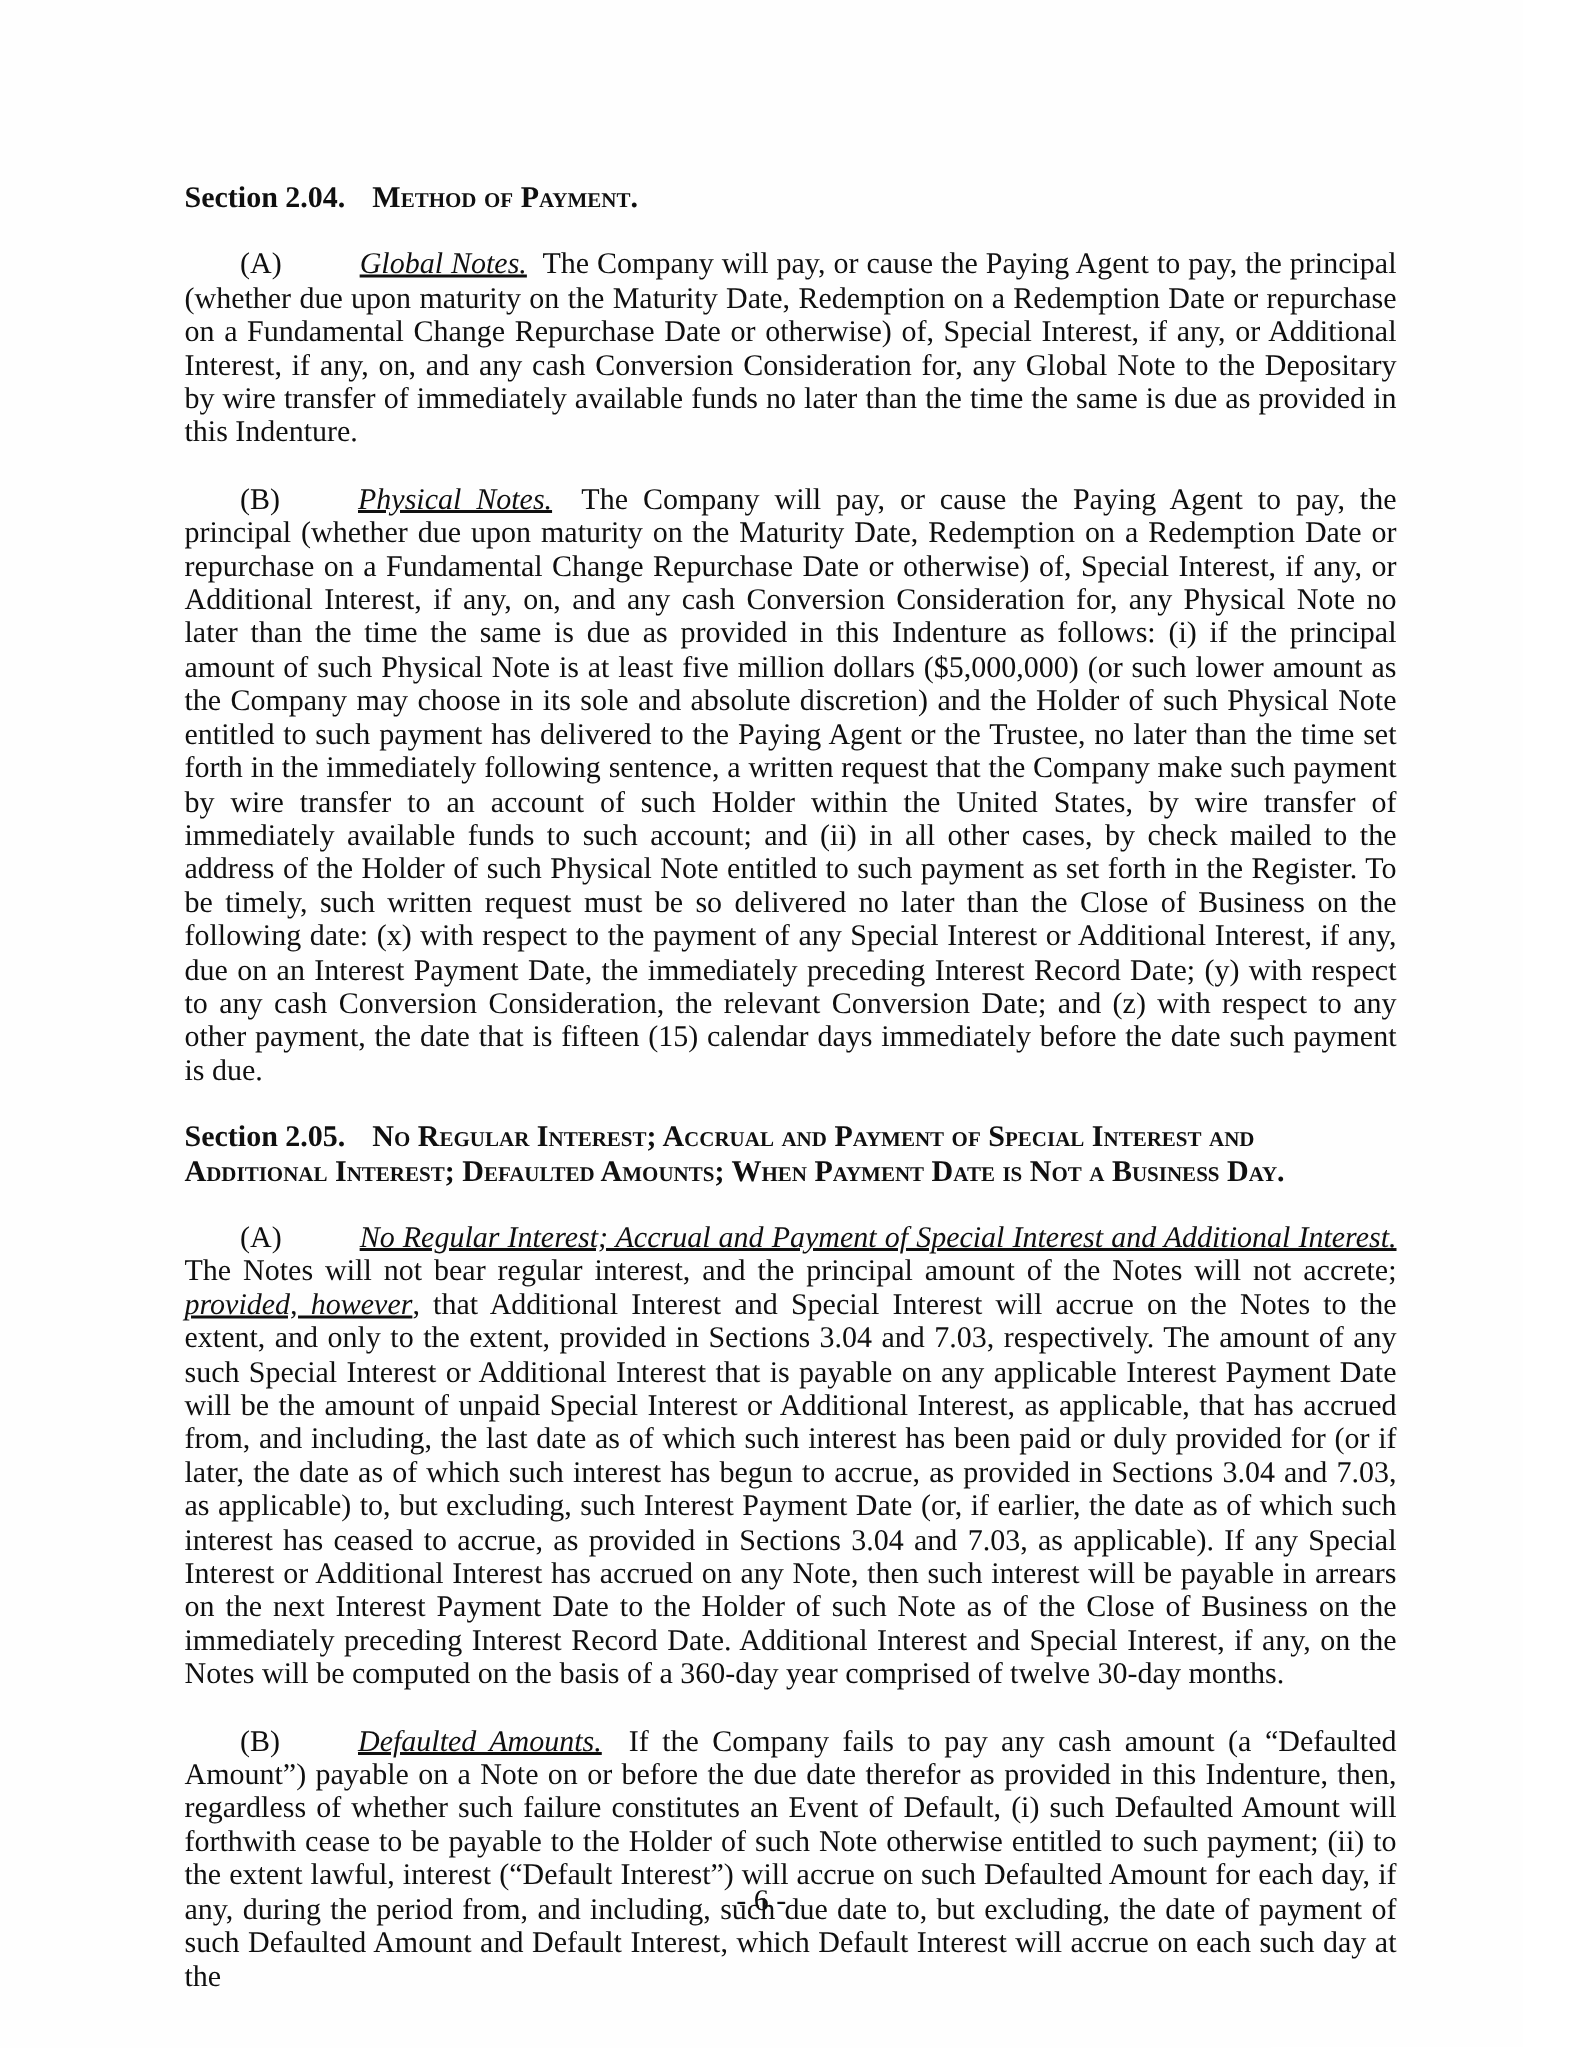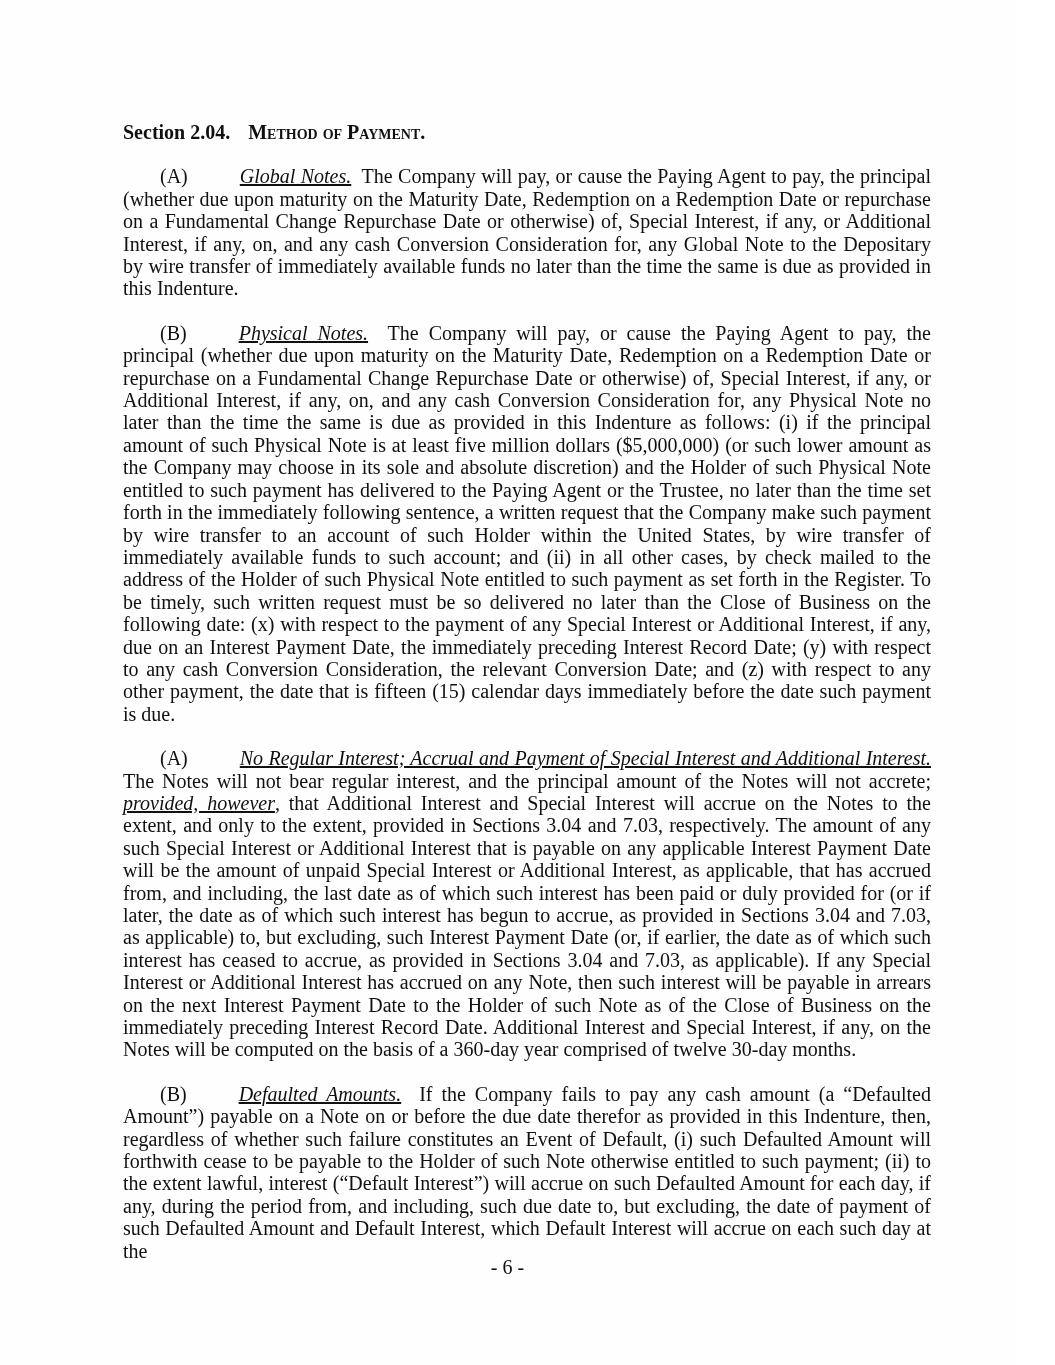--- a/index.html
+++ b/index.html
@@ -49,20 +49,21 @@
 
 <div class="page">
   <div class="content">
 
     <h2 class="sec-heading"><span>Section 2.04.</span><span class="tab-h"></span><span class="smallcaps">Method of Payment.</span></h2>
 
     <p class="para"><span>(A)</span><span class="tab-p"></span><span class="it">Global Notes.</span><span>&nbsp; The Company will pay, or cause the Paying Agent to pay, the principal (whether due upon maturity on the Maturity Date, Redemption on a Redemption Date or repurchase on a Fundamental Change Repurchase Date or otherwise) of, Special Interest, if any, or Additional Interest, if any, on, and any cash Conversion Consideration for, any Global Note to the Depositary by wire transfer of immediately available funds no later than the time the same is due as provided in this Indenture.</span></p>
 
     <p class="para"><span>(B)</span><span class="tab-p"></span><span class="it">Physical Notes.</span><span>&nbsp; The Company will pay, or cause the Paying Agent to pay, the principal (whether due upon maturity on the Maturity Date, Redemption on a Redemption Date or repurchase on a Fundamental Change Repurchase Date or otherwise) of, Special Interest, if any, or Additional Interest, if any, on, and any cash Conversion Consideration for, any Physical Note no later than the time the same is due as provided in this Indenture as follows: (i) if the principal amount of such Physical Note is at least five million dollars ($5,000,000) (or such lower amount as the Company may choose in its sole and absolute discretion) and the Holder of such Physical Note entitled to such payment has delivered to the Paying Agent or the Trustee, no later than the time set forth in the immediately following sentence, a written request that the Company make such payment by wire transfer to an account of such Holder within the United States, by wire transfer of immediately available funds to such account; and (ii) in all other cases, by check mailed to the address of the Holder of such Physical Note entitled to such payment as set forth in the Register. To be timely, such written request must be so delivered no later than the Close of Business on the following date: (x) with respect to the payment of any Special Interest or Additional Interest, if any, due on an Interest Payment Date, the immediately preceding Interest Record Date; (y) with respect to any cash Conversion Consideration, the relevant Conversion Date; and (z) with respect to any other payment, the date that is fifteen (15) calendar days immediately before the date such payment is due.</span></p>
 
+    <h2 class="sec-heading"><span>Section 2.05.</span><span class="tab-h"></span><span class="smallcaps">No Regular Interest; Accrual and Payment of Special Interest and Additional Interest; Defaulted Amounts; When Payment Date is Not a Business Day.</span></h2>
 
     <p class="para"><span>(A)</span><span class="tab-p"></span><span class="it">No Regular Interest; Accrual and Payment of Special Interest and Additional Interest.</span><span> The Notes will not bear regular interest, and the principal amount of the Notes will not accrete; </span><span class="it">provided, however</span><span>, that Additional Interest and Special Interest will accrue on the Notes to the extent, and only to the extent, provided in </span><span class="bd">Sections 3.04</span><span> and </span><span class="bd">7.03</span><span>, respectively. The amount of any such Special Interest or Additional Interest that is payable on any applicable Interest Payment Date will be the amount of unpaid Special Interest or Additional Interest, as applicable, that has accrued from, and including, the last date as of which such interest has been paid or duly provided for (or if later, the date as of which such interest has begun to accrue, as provided in </span><span class="bd">Sections 3.04</span><span> and </span><span class="bd">7.03</span><span>, as applicable) to, but excluding, such Interest Payment Date (or, if earlier, the date as of which such interest has ceased to accrue, as provided in </span><span class="bd">Sections 3.04</span><span> and </span><span class="bd">7.03</span><span>, as applicable). If any Special Interest or Additional Interest has accrued on any Note, then such interest will be payable in arrears on the next Interest Payment Date to the Holder of such Note as of the Close of Business on the immediately preceding Interest Record Date. Additional Interest and Special Interest, if any, on the Notes will be computed on the basis of a 360-day year comprised of twelve 30-day months.</span></p>
 
     <p class="para"><span>(B)</span><span class="tab-p"></span><span class="it">Defaulted Amounts.</span><span>&nbsp; If the Company fails to pay any cash amount (a “</span><span class="bd">Defaulted Amount</span><span>”) payable on a Note on or before the due date therefor as provided in this Indenture, then, regardless of whether such failure constitutes an Event of Default, (i) such Defaulted Amount will forthwith cease to be payable to the Holder of such Note otherwise entitled to such payment; (ii) to the extent lawful, interest (“</span><span class="bd">Default Interest</span><span>”) will accrue on such Defaulted Amount for each day, if any, during the period from, and including, such due date to, but excluding, the date of payment of such Defaulted Amount and Default Interest, which Default Interest will accrue on each such day at the</span></p>
 
   </div>
 
   <div class="footer">- 6 -</div>
 </div>
 

